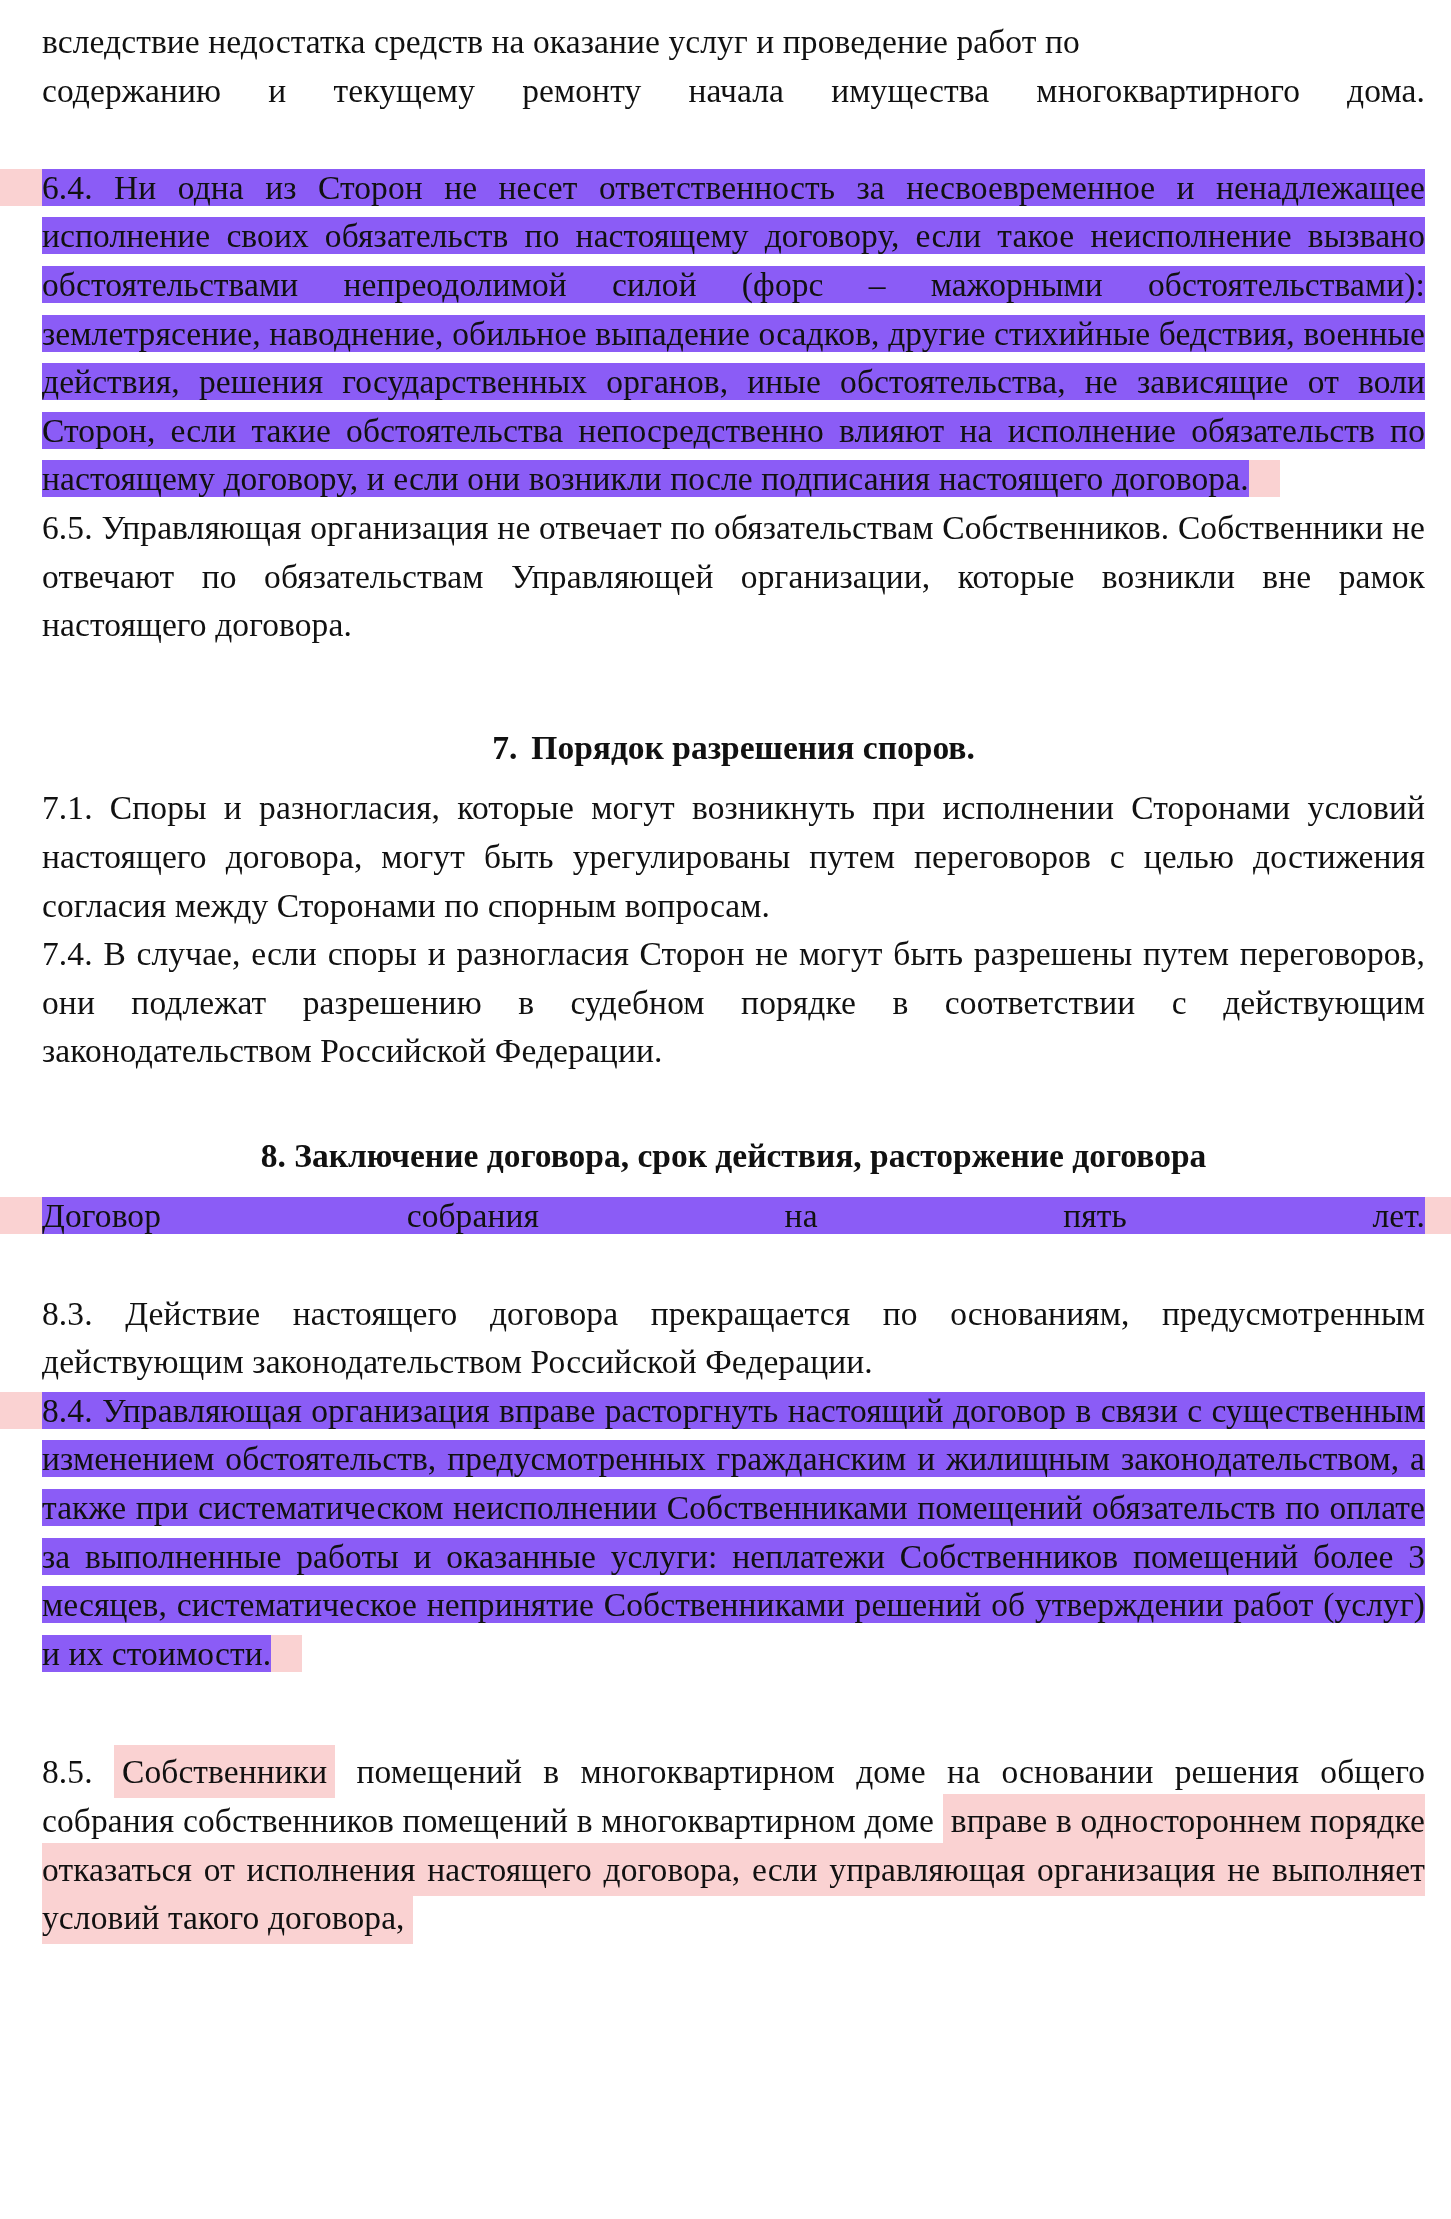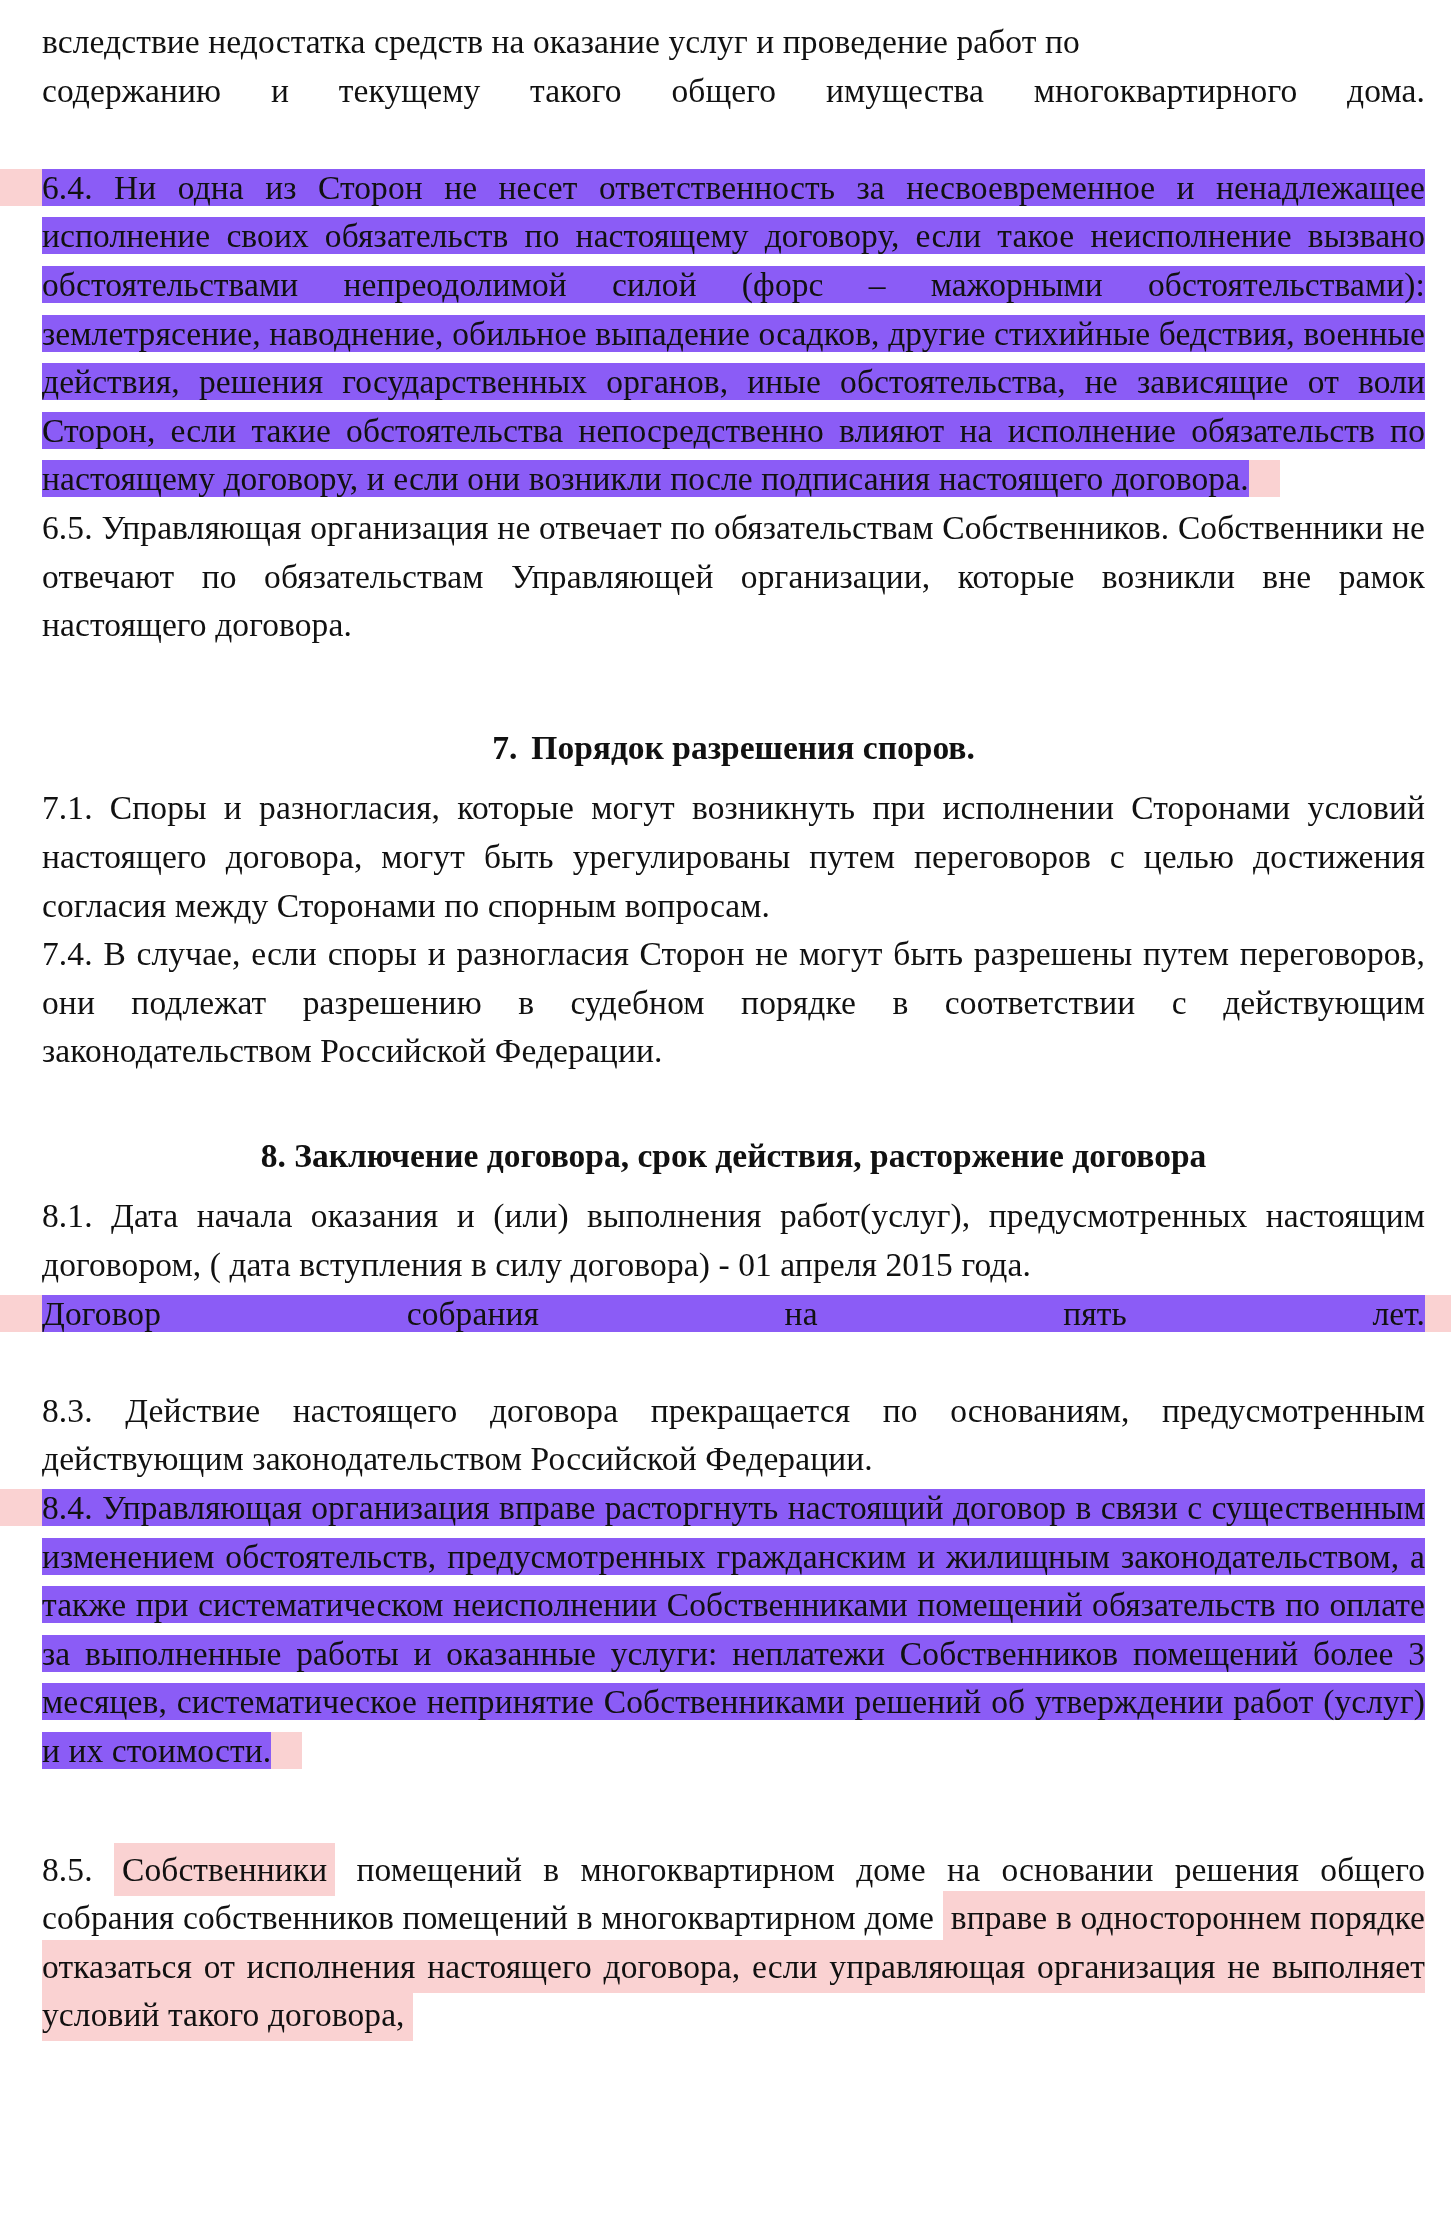--- a/index.html
+++ b/index.html
@@ -68,40 +68,39 @@
   .spacer-xl { height: 70px; }
   .heading .sec-num { margin-right: 14px; }
 </style>
 </head>
 <body>
 
 <div class="page">
   <div class="doc">
 
     <p class="para"><span>вследствие    недостатка средств на оказание услуг и проведение работ по</span></p>
-    <p class="para last-justify"><span>содержанию и текущему такого общего имущества многоквартирного дома.</span></p>
+    <p class="para last-justify"><span>содержанию и текущему ремонту начала имущества многоквартирного дома.</span></p>
 
     <p class="para"><span class="hl-block">6.4. Ни одна из Сторон не несет ответственность за несвоевременное и ненадлежащее исполнение своих обязательств по настоящему договору, если такое неисполнение вызвано обстоятельствами непреодолимой силой (форс – мажорными обстоятельствами): землетрясение, наводнение, обильное выпадение осадков, другие стихийные бедствия, военные действия, решения государственных органов, иные обстоятельства, не зависящие от воли Сторон, если такие обстоятельства непосредственно влияют на исполнение обязательств по настоящему договору, и если они возникли после подписания настоящего договора.</span></p>
 
     <p class="para"><span>6.5. Управляющая организация не отвечает по обязательствам Собственников. Собственники не отвечают по обязательствам Управляющей организации, которые возникли вне рамок настоящего договора.</span></p>
 
     <div class="spacer-lg"></div>
 
     <p class="heading"><span class="sec-num">7.</span><span>Порядок разрешения споров.</span></p>
 
     <p class="para"><span>7.1. Споры и разногласия, которые могут возникнуть при исполнении Сторонами условий настоящего договора, могут быть урегулированы путем переговоров с целью достижения согласия между Сторонами по спорным вопросам.</span></p>
 
 
     <p class="para"><span>7.4. В случае, если споры и разногласия Сторон не могут быть разрешены путем переговоров, они подлежат разрешению в судебном порядке в соответствии с действующим законодательством Российской Федерации.</span></p>
 
     <div class="spacer-md"></div>
 
     <p class="heading tight"><span>8. Заключение  договора, срок действия, расторжение договора</span></p>
 
-    <p class="para"><span>8.1.   Дата начала оказания и (или) выполнения работ(услуг), предусмотренных настоящим договором, ( дата вступления в силу договора) - 01 апреля 2015 года.</span></p>
 
     <p class="para last-justify"><span class="hl-block">Договор собрания на пять лет.</span></p>
 
 
     <p class="para"><span>8.3.   Действие настоящего договора прекращается по основаниям, предусмотренным действующим законодательством Российской Федерации.</span></p>
 
     <p class="para"><span class="hl-block">8.4. Управляющая организация вправе расторгнуть настоящий договор в связи с существенным изменением обстоятельств, предусмотренных гражданским и жилищным законодательством, а также при систематическом неисполнении Собственниками помещений обязательств по оплате за выполненные работы и оказанные услуги: неплатежи Собственников помещений более 3 месяцев, систематическое непринятие Собственниками решений об утверждении работ (услуг) и их стоимости.</span></p>
 
     <div class="spacer-xl"></div>
 

